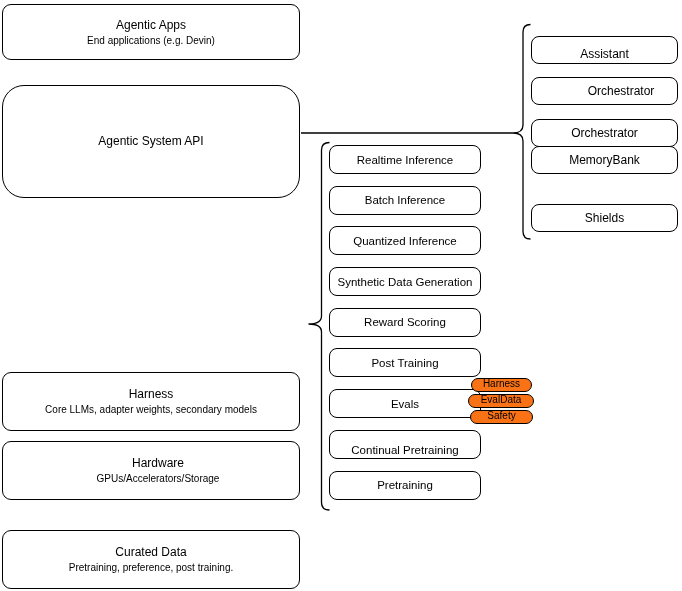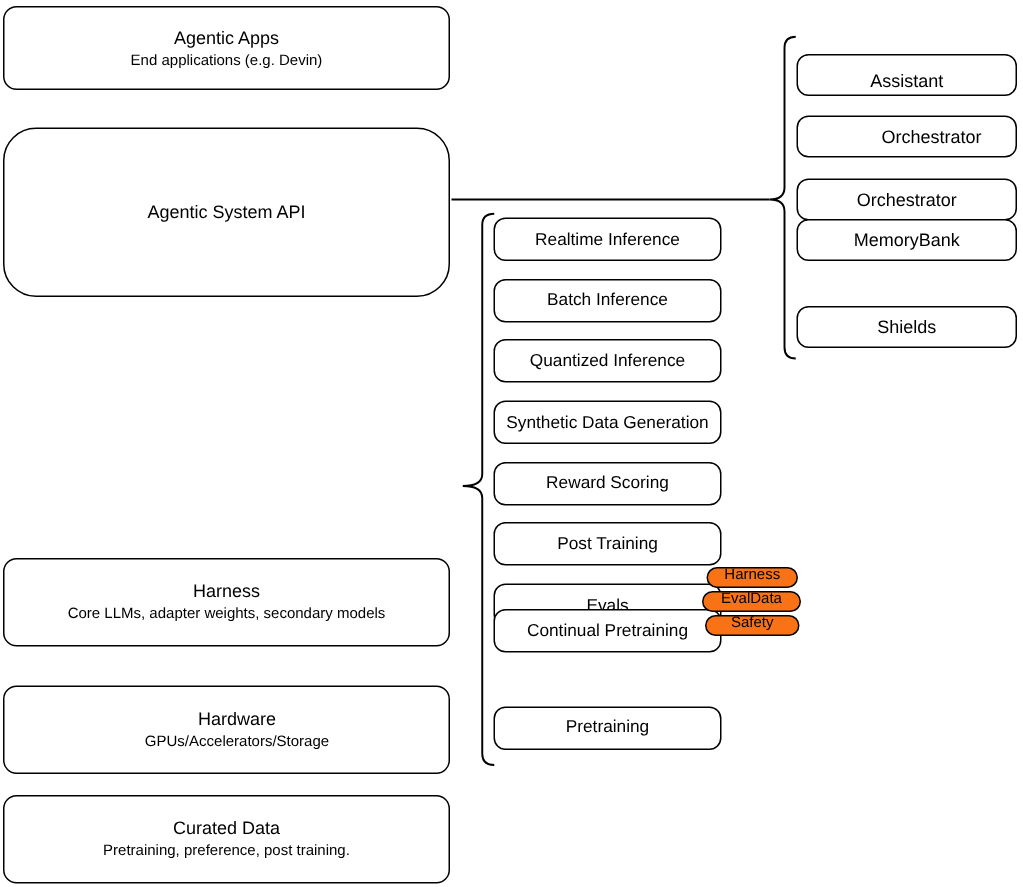--- a/index.html
+++ b/index.html
@@ -103,21 +103,21 @@
   <div class="node stack-node big-radius" style="top:85px;height:113px;">
     <div class="title">Agentic System API</div>
   </div>
 
 
   <div class="node stack-node" style="top:372px;height:59px;">
     <div class="title">Harness</div>
     <div class="subtitle">Core LLMs, adapter weights, secondary models</div>
   </div>
 
-  <div class="node stack-node" style="top:457px;height:59px;padding-left:20px;">
+  <div class="node stack-node" style="top:441px;height:59px;padding-left:20px;">
     <div class="title">Hardware</div>
     <div class="subtitle">GPUs/Accelerators/Storage</div>
   </div>
 
   <div class="node stack-node" style="top:530px;height:59px;">
     <div class="title">Curated Data</div>
     <div class="subtitle">Pretraining, preference, post training.</div>
   </div>
 
   <div class="node tool-node" style="top:145px;">
@@ -134,21 +134,21 @@
   </div>
   <div class="node tool-node" style="top:307.5px;">
     <div class="label">Reward Scoring</div>
   </div>
   <div class="node tool-node" style="top:348px;">
     <div class="label">Post Training</div>
   </div>
   <div class="node tool-node" style="top:389px;">
     <div class="label">Evals</div>
   </div>
-  <div class="node tool-node" style="top:406px;">
+  <div class="node tool-node" style="top:430px;justify-content:flex-end;">
     <div class="label">Continual Pretraining</div>
   </div>
   <div class="node tool-node" style="top:470.5px;">
     <div class="label">Pretraining</div>
   </div>
 
   <div class="pill" style="left:471px;top:378px;width:61px;height:13.5px;">
     <span>Harness</span>
   </div>
   <div class="pill" style="left:468px;top:394px;width:66px;height:13.5px;">

